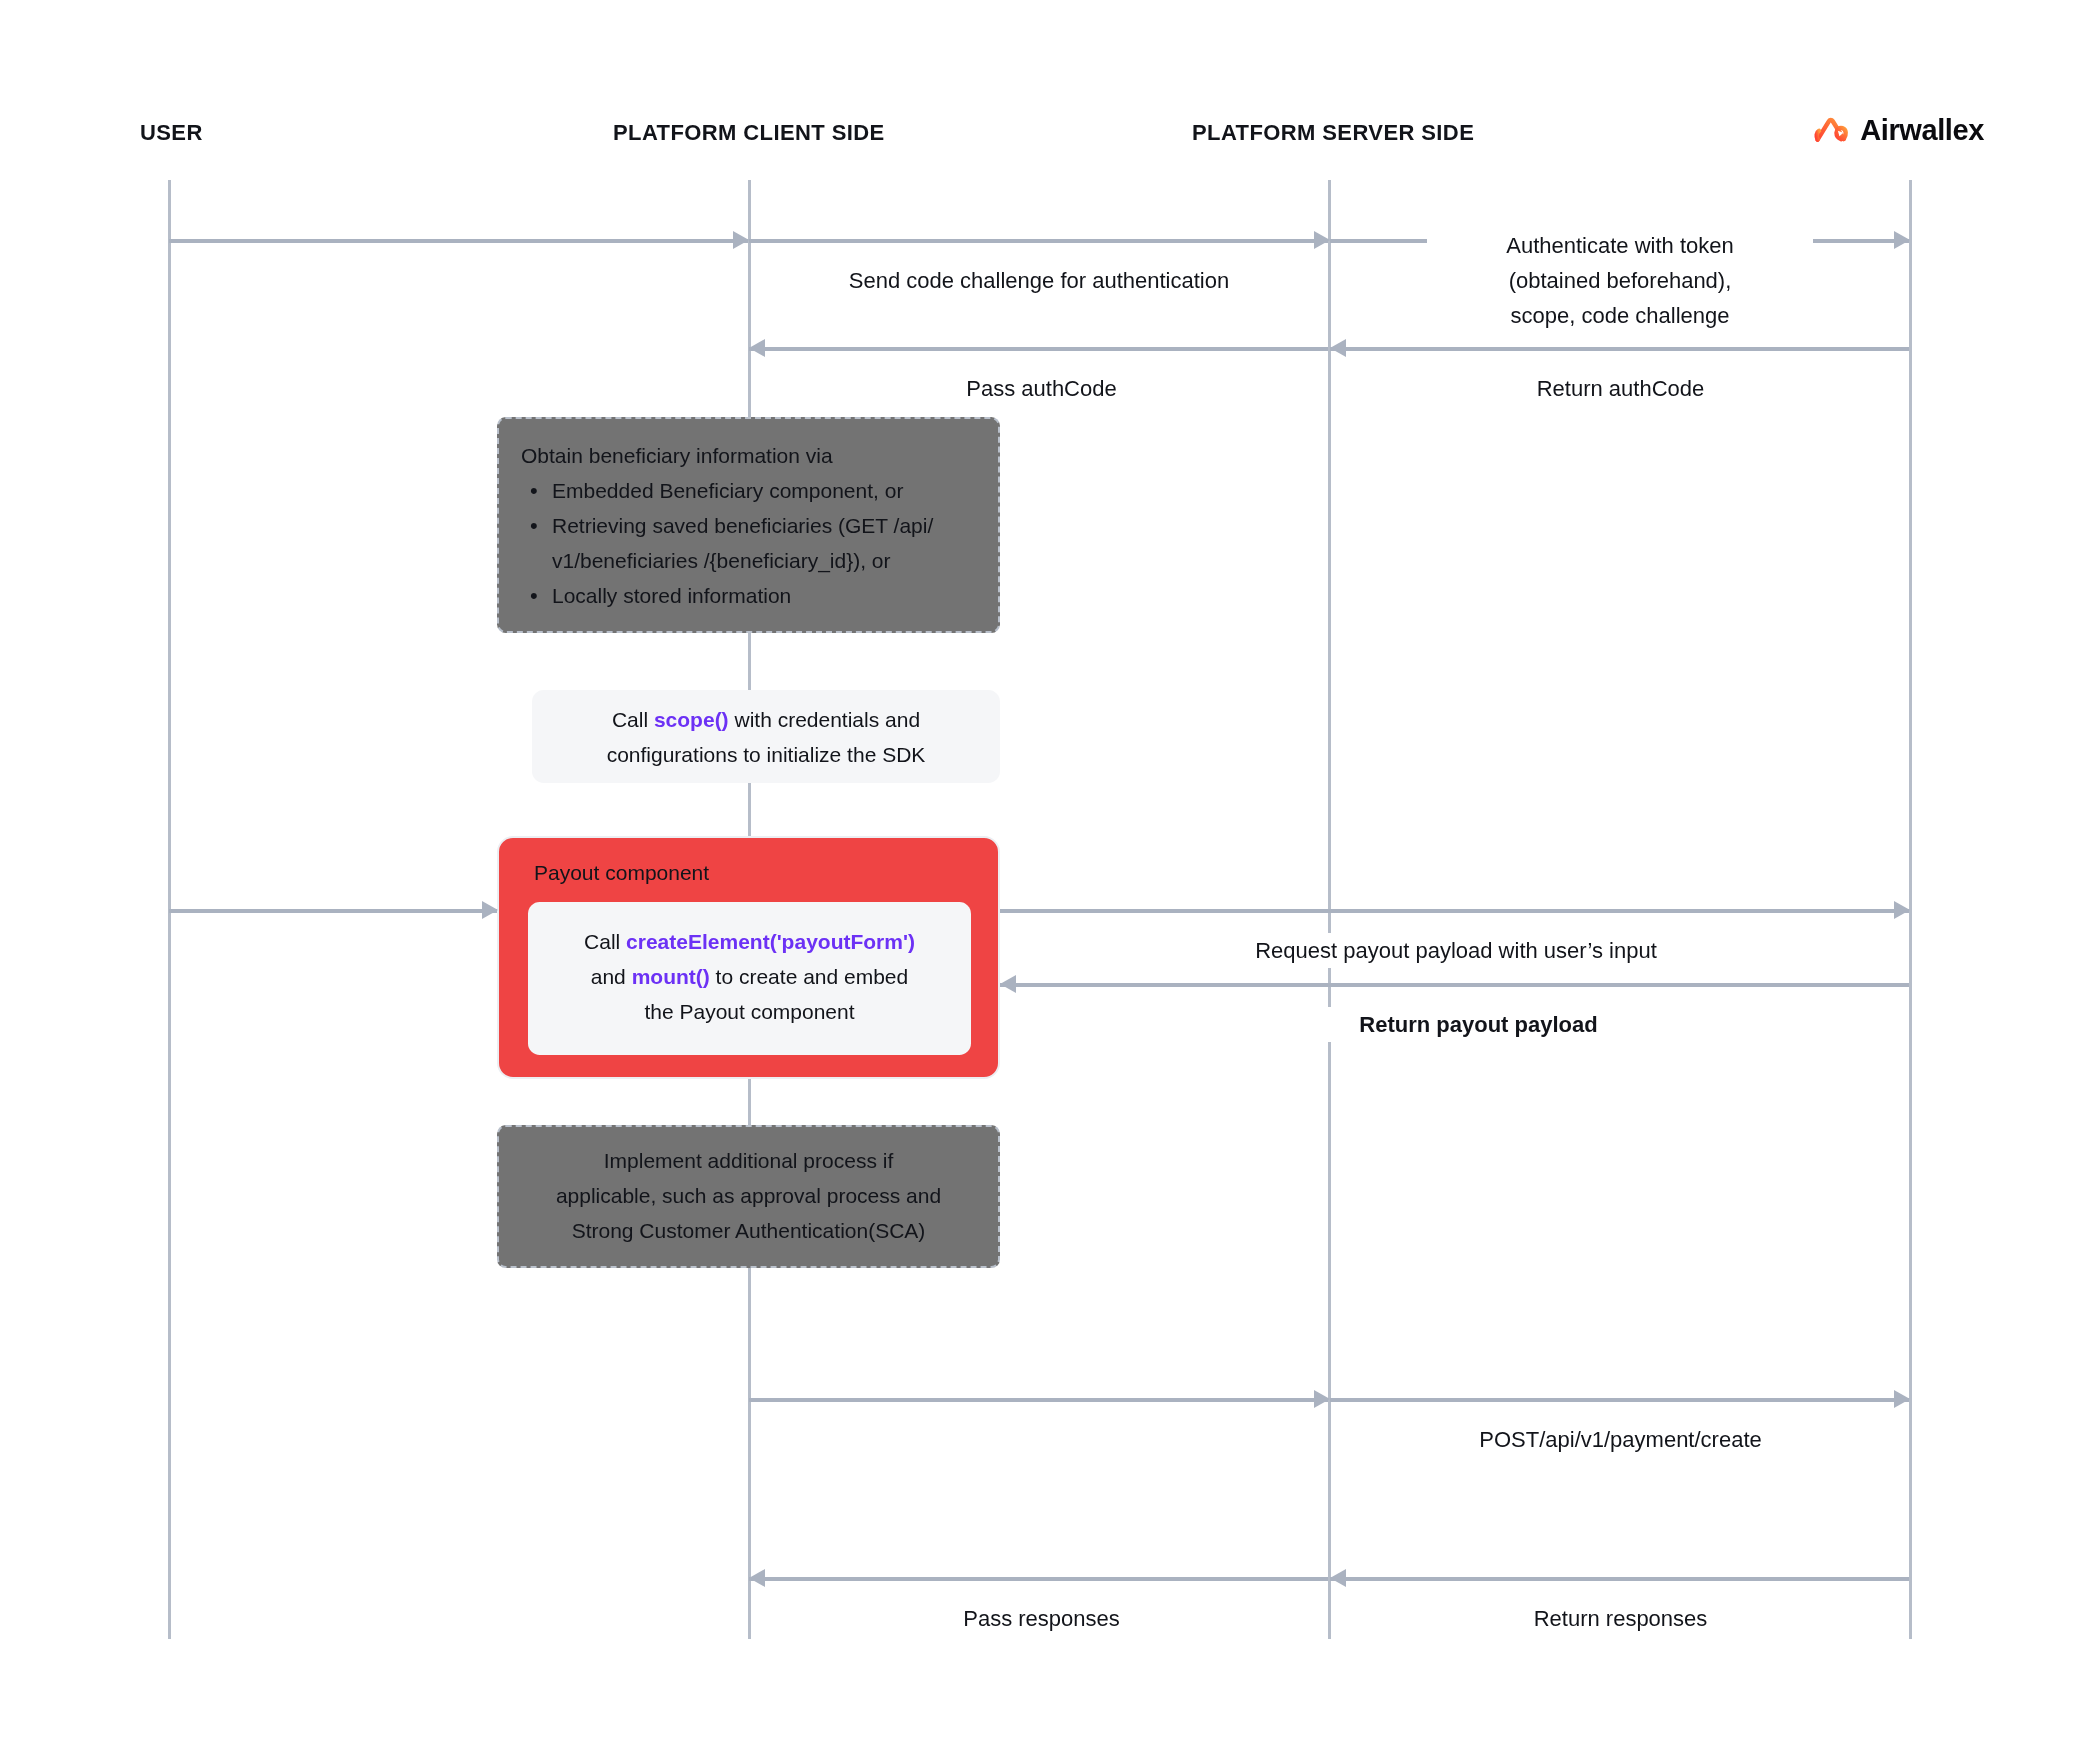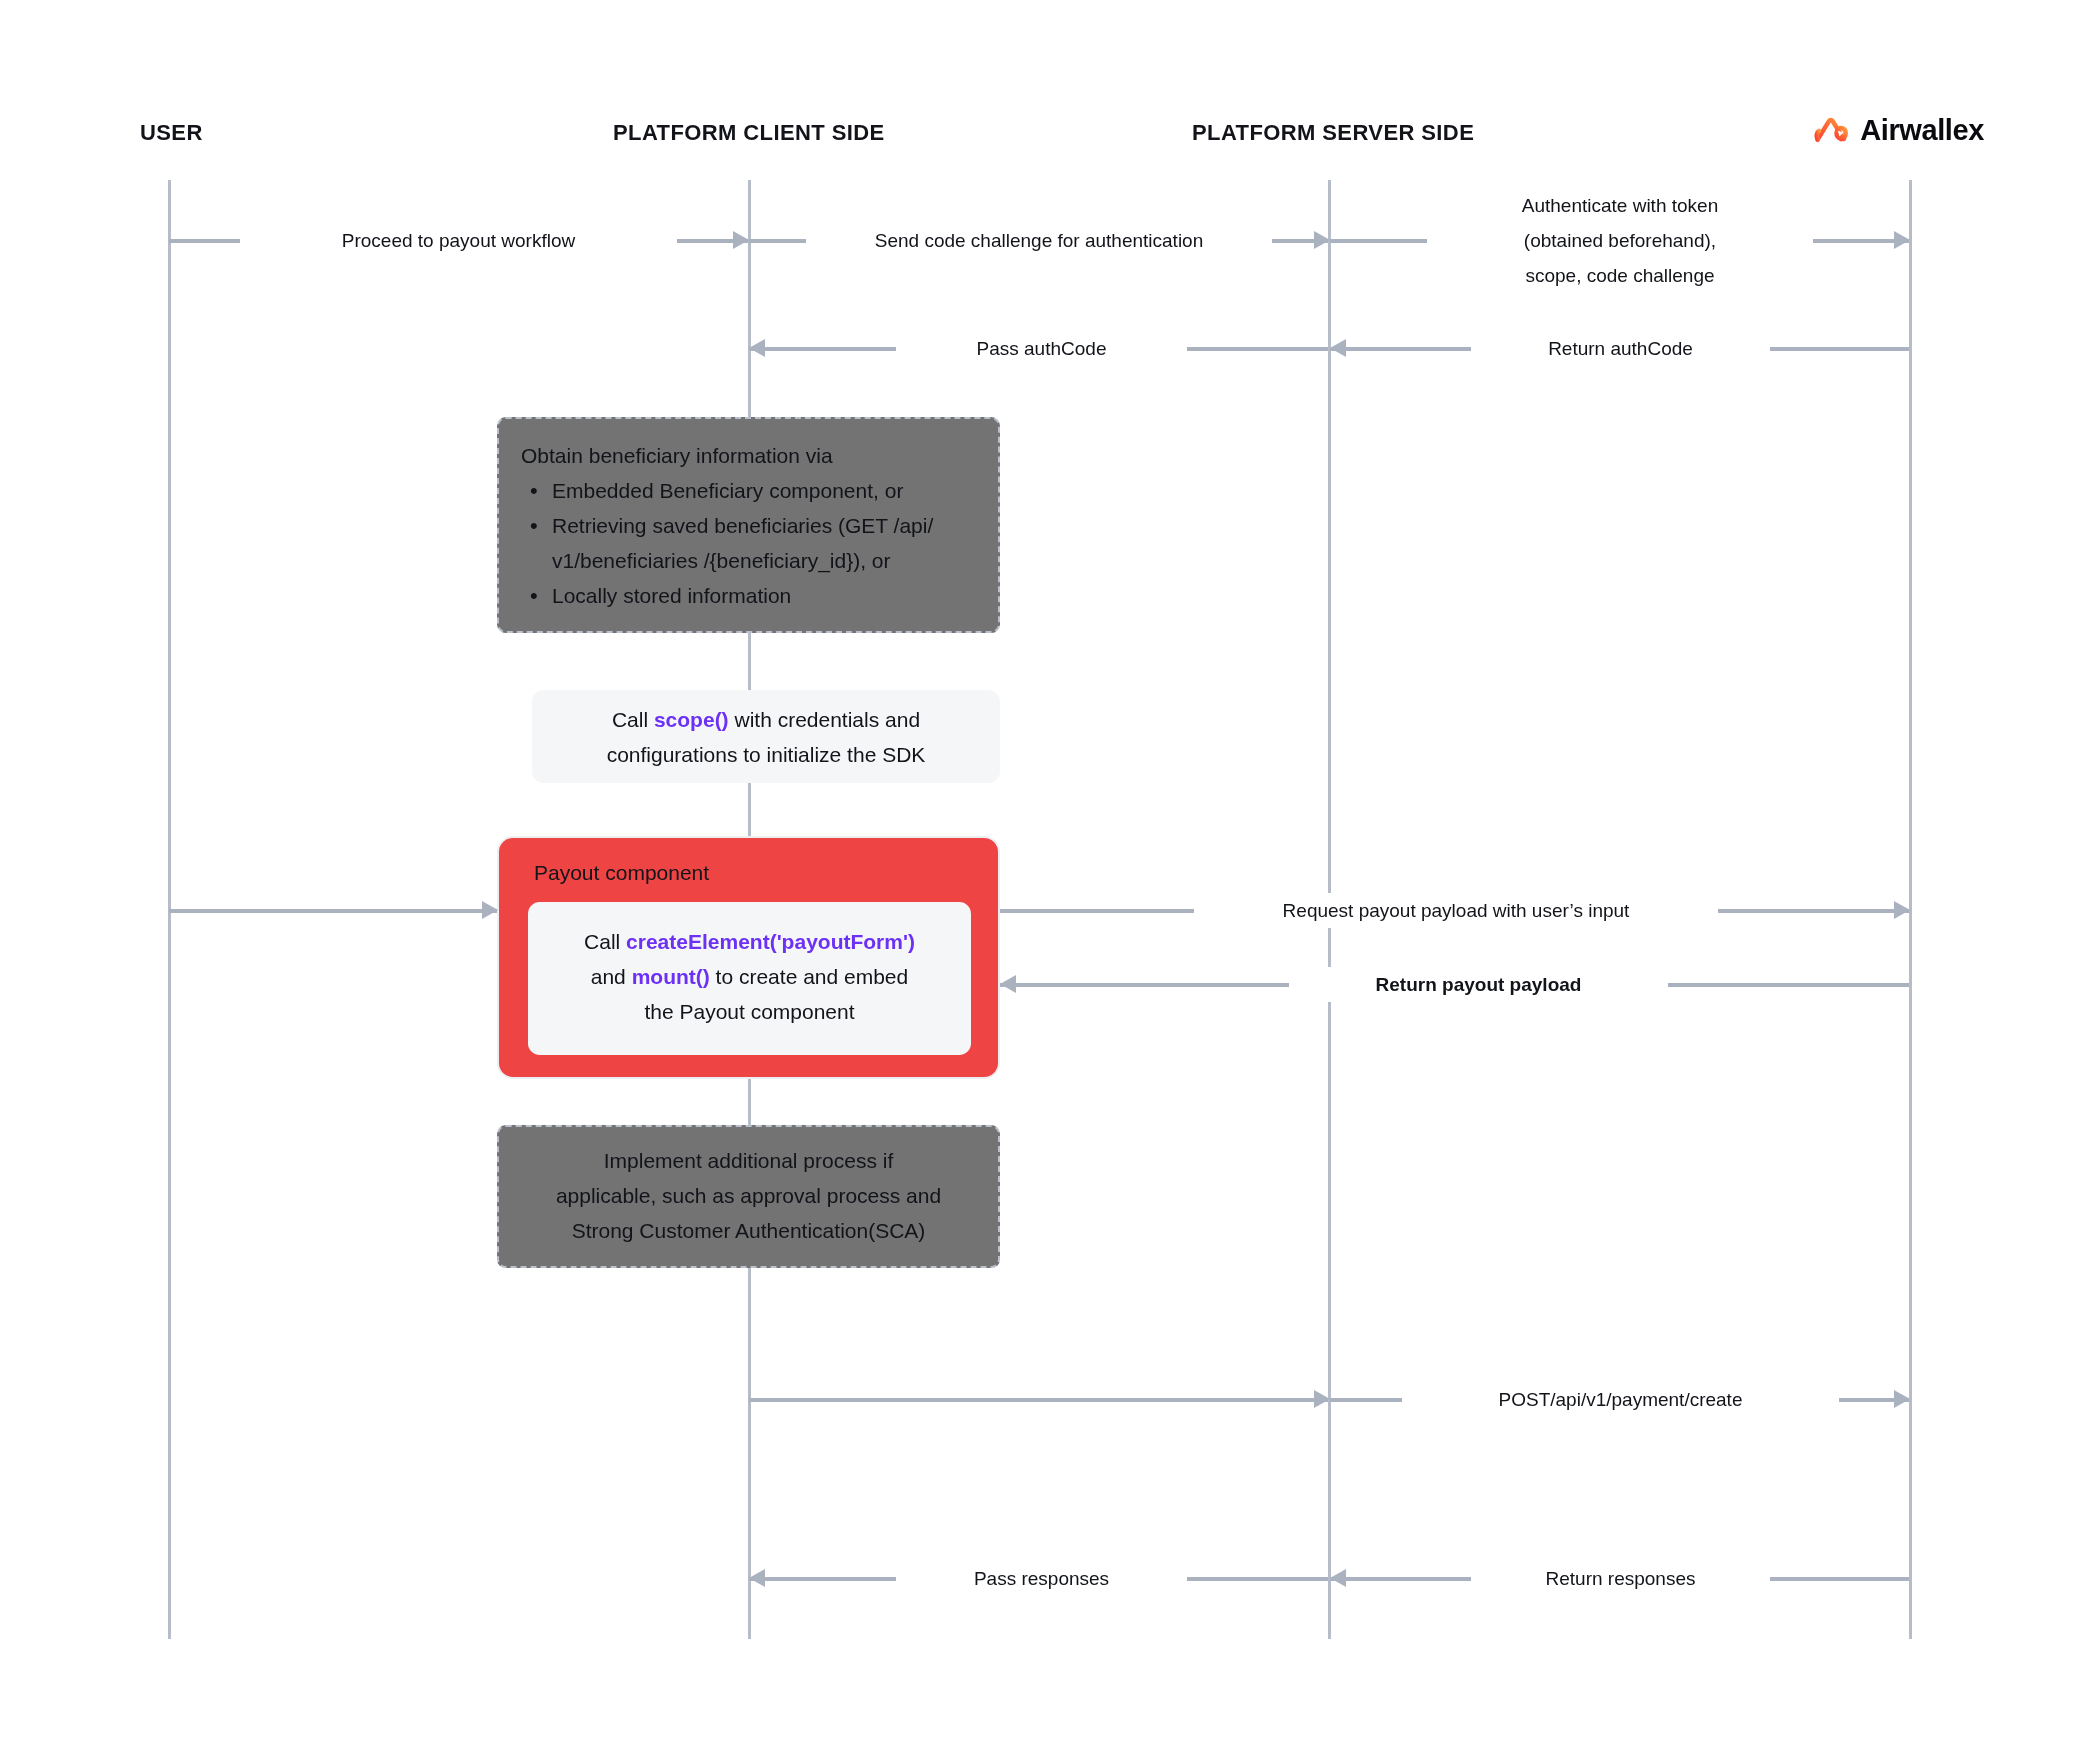--- a/index.html
+++ b/index.html
@@ -80,28 +80,29 @@
     width: 0; height: 0;
     border-top: 9.5px solid transparent;
     border-bottom: 9.5px solid transparent;
   }
   .arrow-head.right { border-left: 16px solid #aab2c0; }
   .arrow-head.left  { border-right: 16px solid #aab2c0; }
 
   
   .msg {
     position: absolute;
-    font-size: 19px;
+    font-size: 22px;
     line-height: 35px;
     color: #12141a;
     text-align: center;
     white-space: pre-line;
     background: #ffffff;
     padding: 0 11.7px;
     box-sizing: border-box;
+    margin-top: 40px;
   }
   .msg.bold { font-weight: 700; }
 
   
   .note-dashed {
     position: absolute;
     box-sizing: border-box;
     background: #737373;
     border: 2.2px dashed #b9c0cb;
     border-radius: 8.7px;
@@ -182,21 +183,20 @@
     <span class="brand-word">Airwallex</span>
   </div>
 
   <div class="lifeline" style="left:168px;"></div>
   <div class="lifeline" style="left:748px;"></div>
   <div class="lifeline" style="left:1328px;"></div>
   <div class="lifeline" style="left:1909px;"></div>
 
   <div class="hline" style="left:169px; top:239px; width:579px;"></div>
   <div class="arrow-head right" style="left:733px; top:231px;"></div>
-  <div class="msg" style="left:240px; top:223px; width:437px;">Proceed to payout workflow</div>
 
   <div class="hline" style="left:749px; top:239px; width:579px;"></div>
   <div class="arrow-head right" style="left:1314px; top:231px;"></div>
   <div class="msg" style="left:806px; top:223px; width:466px;">Send code challenge for authentication</div>
 
   <div class="hline" style="left:1330px; top:239px; width:579px;"></div>
   <div class="arrow-head right" style="left:1894px; top:231px;"></div>
   <div class="msg" style="left:1427px; top:188px; width:386px;">Authenticate with token
 (obtained beforehand),
 scope, code challenge</div>

